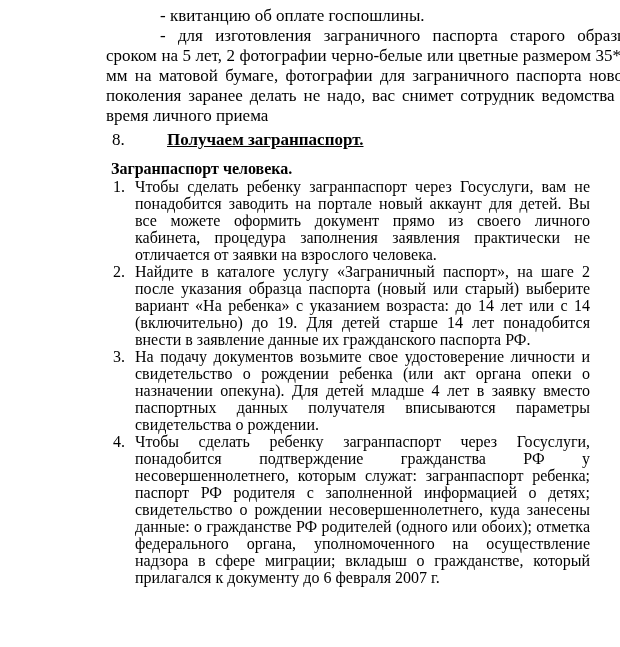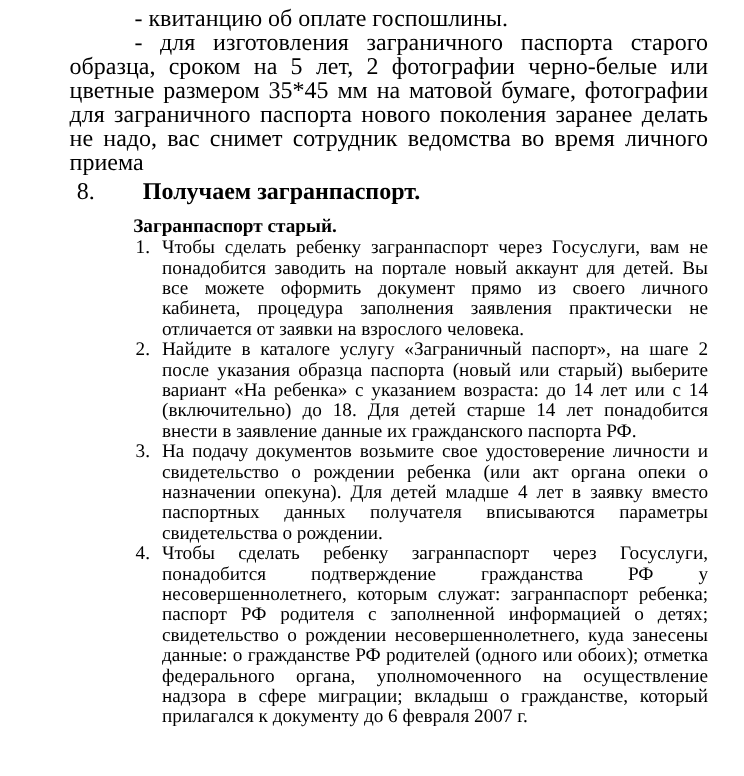--- a/index.html
+++ b/index.html
@@ -17,37 +17,39 @@
   .page {
     position: relative;
     width: 620px;
     height: 647px;
     background: #ffffff;
     box-sizing: border-box;
     padding-top: 6px;
   }
   
   .top-section {
-    font-size: 20px;
+    font-size: 17px;
     line-height: 20px;
     text-align: justify;
+    margin-left: 48px;
   }
   .intro-block {
     margin-left: 58px;
     width: 532px;
   }
   .intro-item {
     text-indent: 54px;
     margin: 0;
   }
   .section-heading {
     margin-top: 4px;
     padding-left: 64px;
     text-align: left;
     white-space: nowrap;
+    text-decoration: underline;
   }
   .section-number {
     display: inline-block;
     width: 55px;
     font-weight: normal;
   }
   .section-title {
     font-weight: bold;
   }
   .section-body {
@@ -101,32 +103,32 @@
 
     <div class="section-heading">
       <span class="section-number">8.</span><span class="section-title">Получаем загранпаспорт.</span>
     </div>
 
 
   </div>
 
   <div class="child-section">
 
-    <div class="child-title">Загранпаспорт старый.</div>
+    <div class="child-title">Загранпаспорт человека.</div>
 
     <div class="numbered-list">
 
       <div class="numbered-item">
         <span class="item-number">1.</span>
         <span class="item-text">Чтобы сделать ребенку загранпаспорт через Госуслуги, вам не понадобится заводить на портале новый аккаунт для детей. Вы все можете оформить документ прямо из своего личного кабинета, процедура заполнения заявления практически не отличается от заявки на взрослого человека.</span>
       </div>
 
       <div class="numbered-item">
         <span class="item-number">2.</span>
-        <span class="item-text">Найдите в каталоге услугу «Заграничный паспорт», на шаге 2 после указания образца паспорта (новый или старый) выберите вариант «На ребенка» с указанием возраста: до 14 лет или с 14 (включительно) до 18. Для детей старше 14 лет понадобится внести в заявление данные их гражданского паспорта РФ.</span>
+        <span class="item-text">Найдите в каталоге услугу «Заграничный паспорт», на шаге 2 после указания образца паспорта (новый или старый) выберите вариант «На ребенка» с указанием возраста: до 14 лет или с 14 (включительно) до 19. Для детей старше 14 лет понадобится внести в заявление данные их гражданского паспорта РФ.</span>
       </div>
 
       <div class="numbered-item">
         <span class="item-number">3.</span>
         <span class="item-text">На подачу документов возьмите свое удостоверение личности и свидетельство о рождении ребенка (или акт органа опеки о назначении опекуна). Для детей младше 4 лет в заявку вместо паспортных данных получателя вписываются параметры свидетельства о рождении.</span>
       </div>
 
       <div class="numbered-item">
         <span class="item-number">4.</span>
         <span class="item-text">Чтобы сделать ребенку загранпаспорт через Госуслуги, понадобится подтверждение гражданства РФ у несовершеннолетнего, которым служат: загранпаспорт ребенка; паспорт РФ родителя с заполненной информацией о детях; свидетельство о рождении несовершеннолетнего, куда занесены данные: о гражданстве РФ родителей (одного или обоих); отметка федерального органа, уполномоченного на осуществление надзора в сфере миграции; вкладыш о гражданстве, который прилагался к документу до 6 февраля 2007 г.</span>

